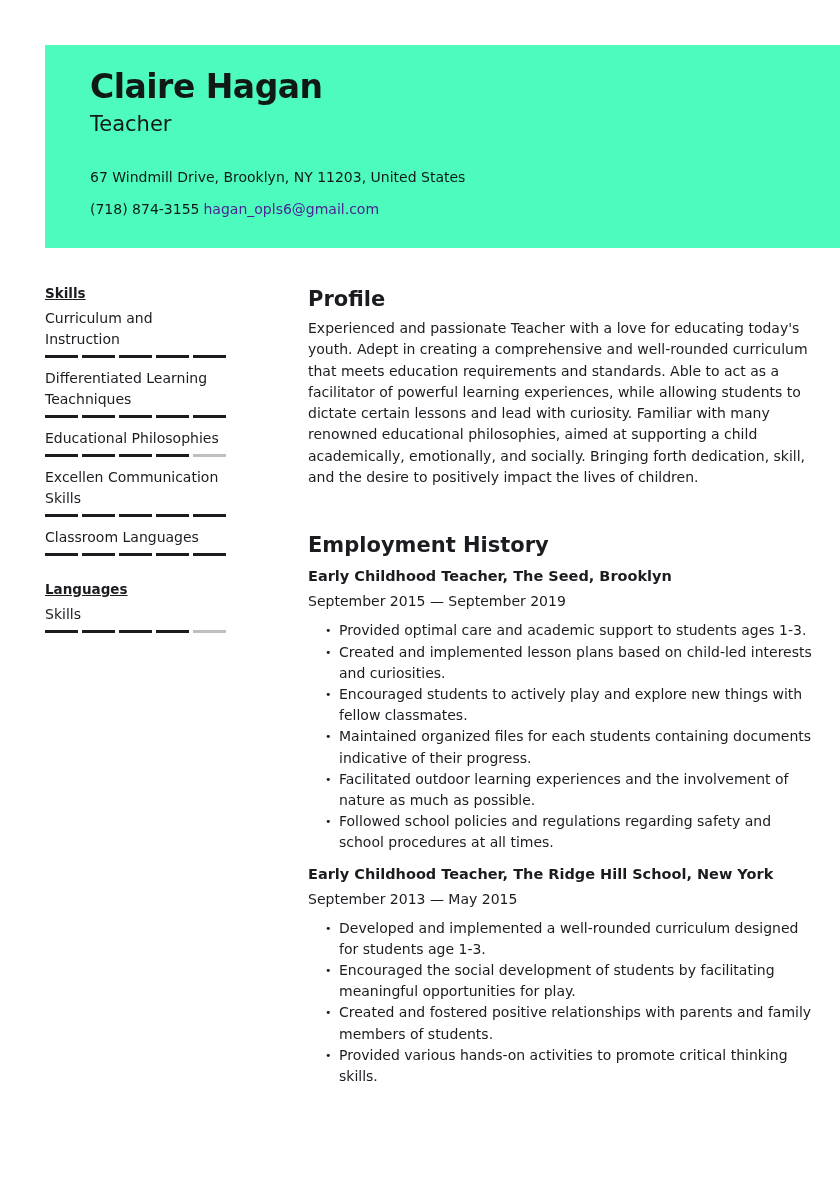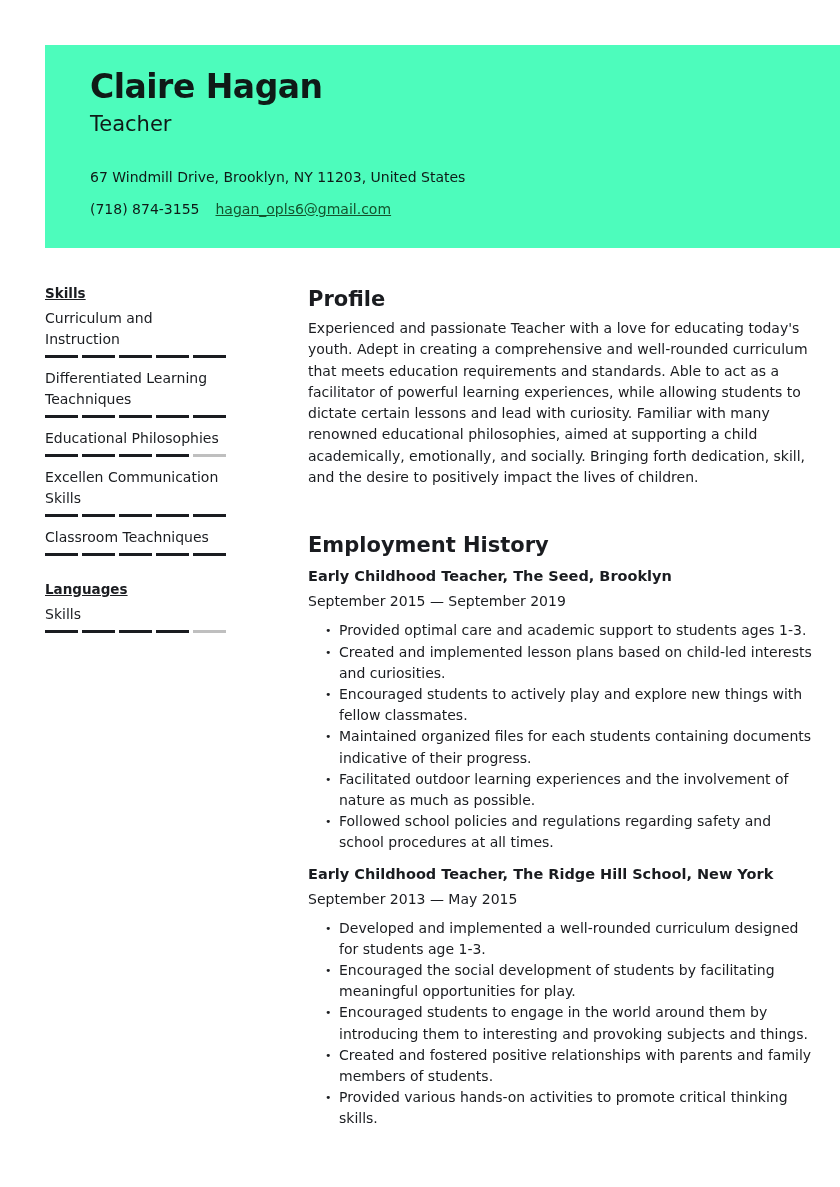--- a/index.html
+++ b/index.html
@@ -3,21 +3,21 @@
 <meta charset="utf-8">
 <style>
   html, body { margin: 0; padding: 0; background: #ffffff; }
   body { width: 840px; height: 1187px; position: relative; overflow: hidden;
          font-family: "DejaVu Sans", "Liberation Sans", sans-serif; color: #1a1c20; }
   .header { position: absolute; left: 45px; top: 45px; width: 811px; height: 203px; background: #4dfcbc; }
   .name { position: absolute; left: 45px; top: 22px; font-size: 33px; font-weight: bold; color: #0f1a17; letter-spacing: -0.5px; margin: 0; }
   .title { position: absolute; left: 45px; top: 67px; font-size: 21px; color: #0f1a17; margin: 0; }
   .address { position: absolute; left: 45px; top: 124px; font-size: 14px; color: #0f1a17; }
   .contact { position: absolute; left: 45px; top: 156px; font-size: 14px; color: #0f1a17; }
-  .contact .email { margin-left: 16px; text-decoration: underline; color: #14532d; cursor: pointer; }
+  .contact .email { margin-left: 4px; color: #4c1d95; cursor: pointer; }
 
   .sidebar { position: absolute; left: 45px; top: 284px; width: 185px; }
   .side-heading { font-size: 13.5px; font-weight: bold; margin: 0 0 6px 0; line-height: 18px; text-decoration: underline; }
   .skill { margin-bottom: 10px; }
   .skill-name { font-size: 14px; line-height: 21px; }
   .bars { display: flex; gap: 4px; margin-top: 5px; width: 181px; }
   .bar { flex: 1; height: 3px; background: #1a1c20; }
   .bar.off { background: #bfbfbf; }
   .lang-block { margin-top: 24px; }
 
@@ -81,21 +81,21 @@
         <div class="skill-name">Excellen Communication Skills</div>
         <div class="bars">
           <span class="bar"></span>
           <span class="bar"></span>
           <span class="bar"></span>
           <span class="bar"></span>
           <span class="bar"></span>
         </div>
       </div>
       <div class="skill">
-        <div class="skill-name">Classroom Teachniques</div>
+        <div class="skill-name">Classroom Languages</div>
         <div class="bars">
           <span class="bar"></span>
           <span class="bar"></span>
           <span class="bar"></span>
           <span class="bar"></span>
           <span class="bar"></span>
         </div>
       </div>
     </div>
   <div class="lang-block">
@@ -134,20 +134,19 @@
             <li>Facilitated outdoor learning experiences and the involvement of nature as much as possible.</li>
             <li>Followed school policies and regulations regarding safety and school procedures at all times.</li>
           </ul>
         </div>
         <div class="job2">
           <div class="job-title">Early Childhood Teacher, The Ridge Hill School, New York</div>
           <div class="job-dates">September 2013 — May 2015</div>
           <ul class="bullets">
             <li>Developed and implemented a well-rounded curriculum designed for students age 1-3.</li>
             <li>Encouraged the social development of students by facilitating meaningful opportunities for play.</li>
-            <li>Encouraged students to engage in the world around them by introducing them to interesting and provoking subjects and things.</li>
             <li>Created and fostered positive relationships with parents and family members of students.</li>
             <li>Provided various hands-on activities to promote critical thinking skills.</li>
           </ul>
         </div>
       </div>
   </section>
 </div>
 
 </body></html>

